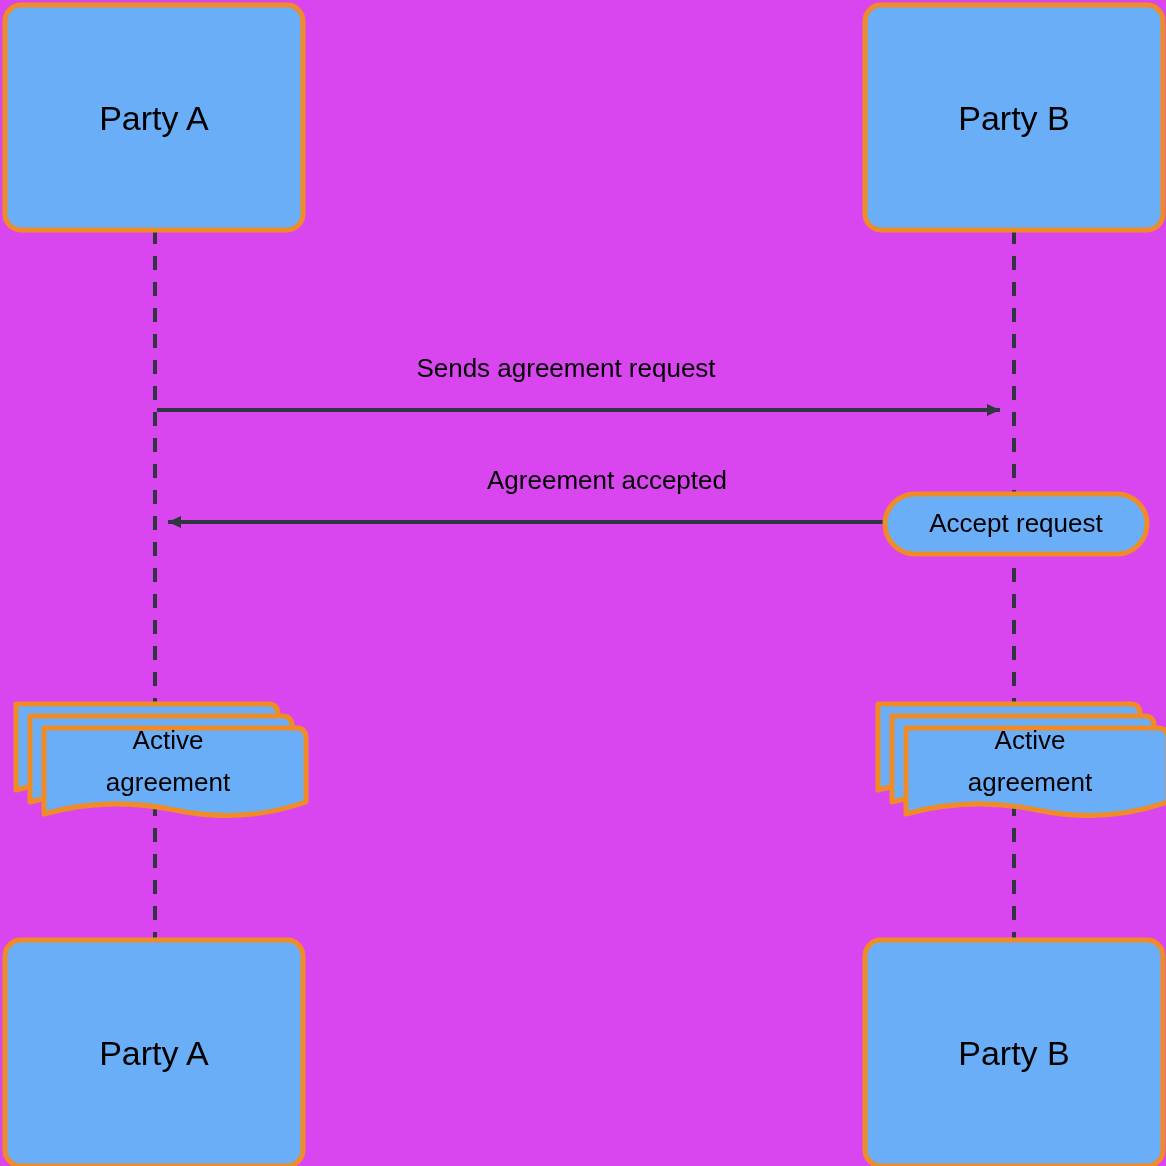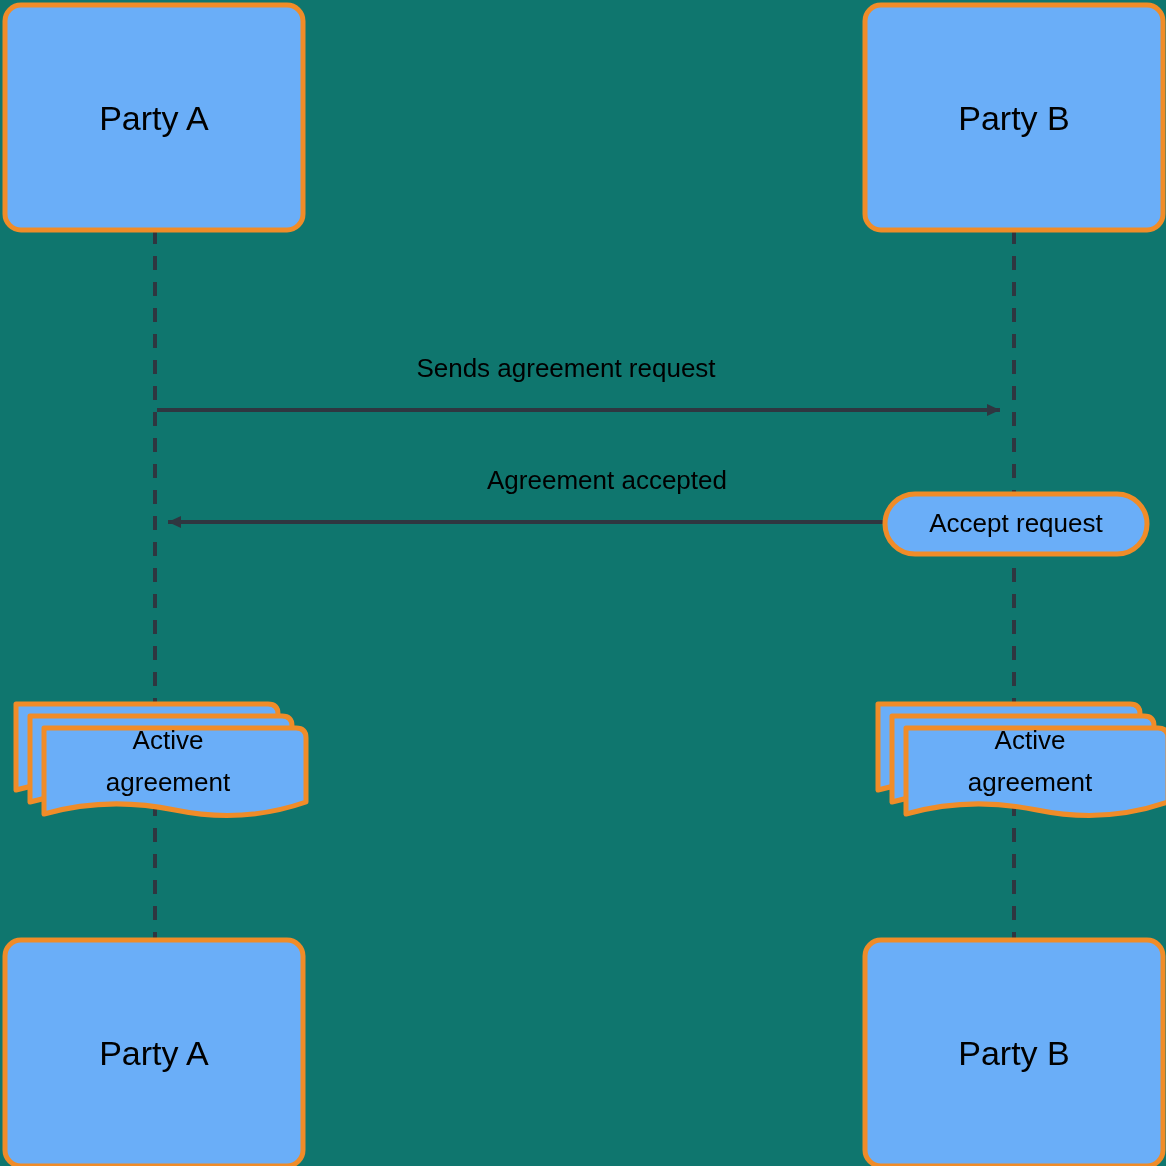--- a/index.html
+++ b/index.html
@@ -10,21 +10,21 @@
   body {
     width: 1166px;
     height: 1166px;
     overflow: hidden;
     font-family: "Liberation Sans", sans-serif;
   }
   #diagram-root {
     position: relative;
     width: 1166px;
     height: 1166px;
-    background: #0f766e;
+    background: #d946ef;
   }
   svg.diagram {
     display: block;
     width: 1166px;
     height: 1166px;
   }
   .node-label {
     font-family: "Liberation Sans", sans-serif;
     font-size: 34px;
     fill: #000000;

